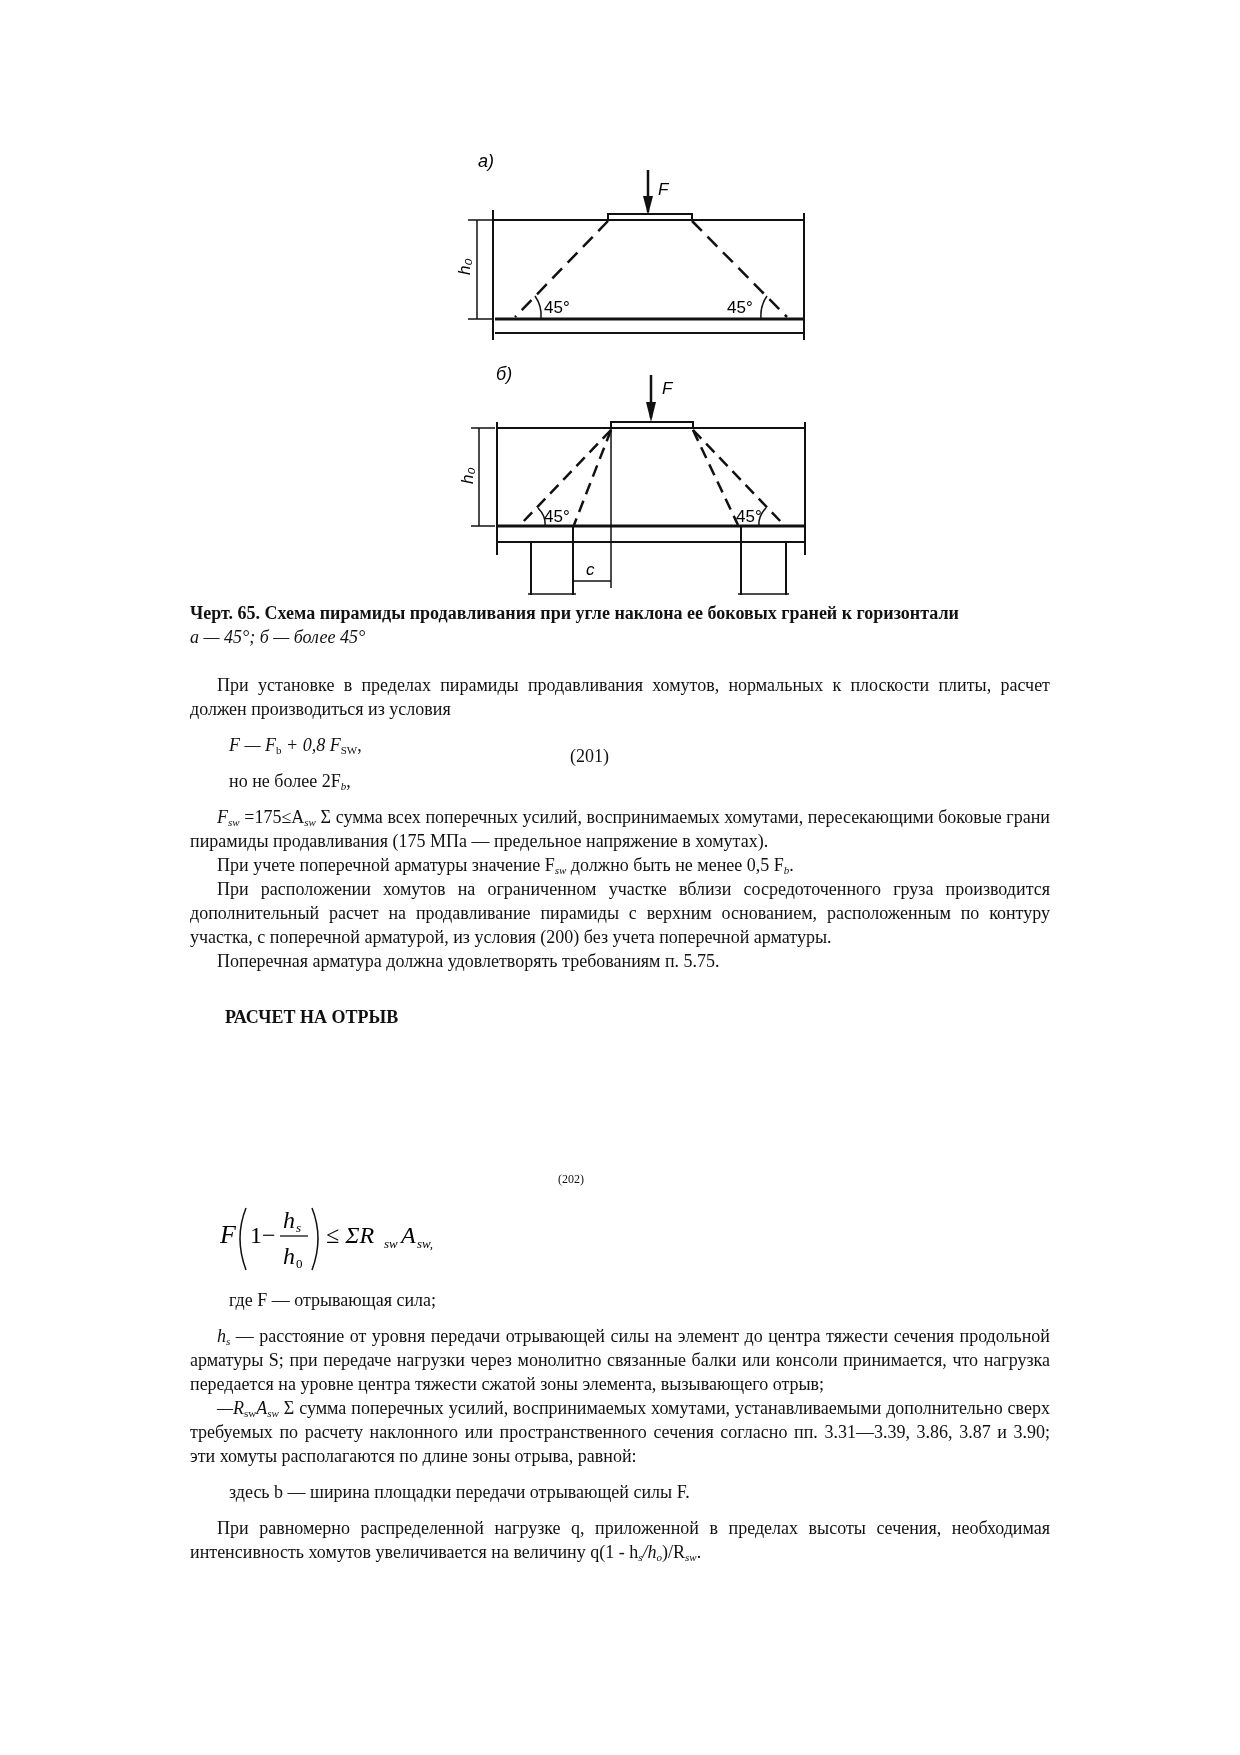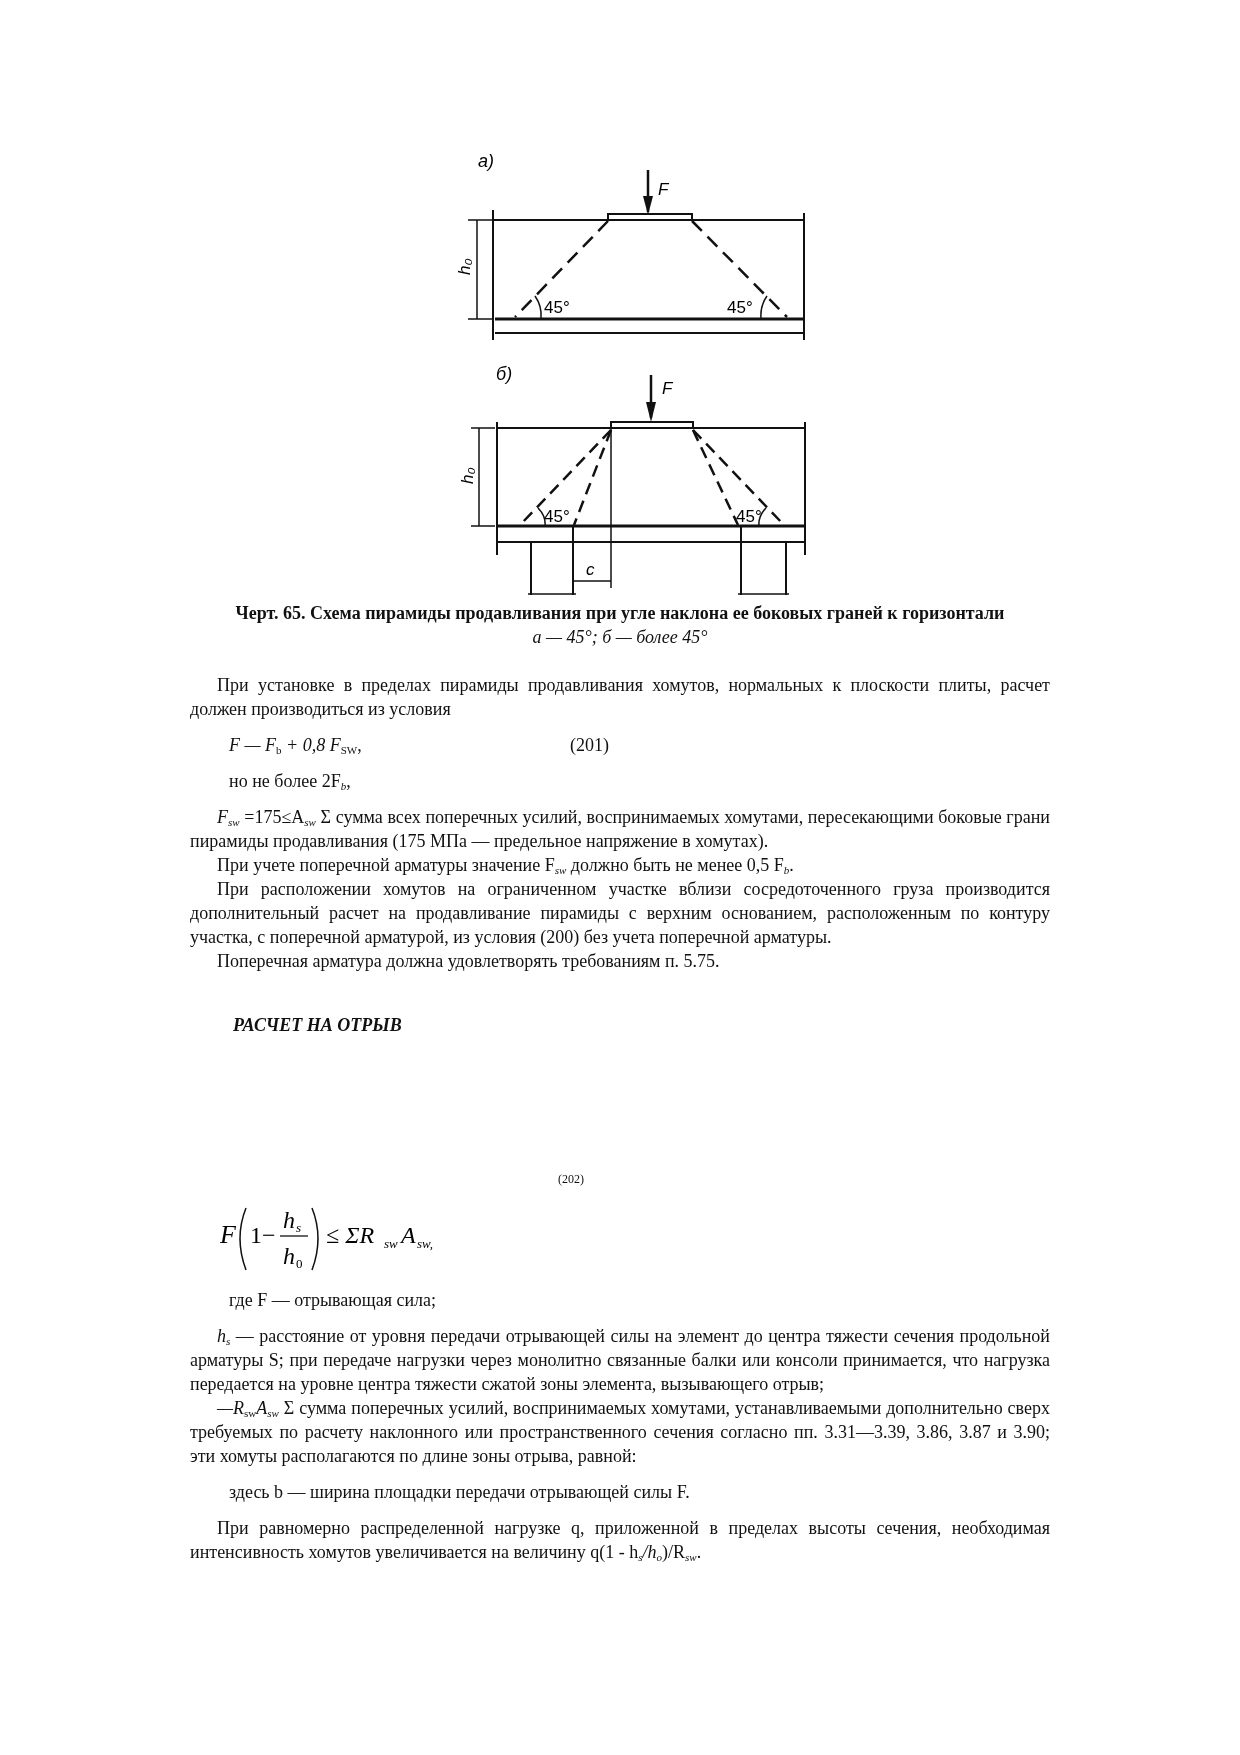--- a/index.html
+++ b/index.html
@@ -1,30 +1,30 @@
 <!DOCTYPE html>
 <html><head>
 <meta charset="utf-8">
 <style>
   html, body { margin: 0; padding: 0; background: #ffffff; }
   body { width: 1240px; height: 1755px; position: relative; overflow: hidden;
          font-family: "Liberation Serif", "DejaVu Serif", serif; color: #111; }
   .page { position: absolute; left: 0; top: 0; width: 1240px; height: 1755px; }
   .fig { position: absolute; }
   .fig svg { display: block; }
-  .caption { position: absolute; left: 190px; width: 860px; text-align: center; font-size: 18px; line-height: 24px; }
+  .caption { position: absolute; left: 190px; width: 860px; font-size: 18px; line-height: 24px; }
   .caption .title { font-weight: bold; }
   .text { position: absolute; left: 190px; width: 860px; font-size: 18px; line-height: 24px; }
   .p { text-align: justify; text-indent: 27px; margin: 0; }
   .line { margin: 12px; padding-left: 27px; white-space: pre; }
   .i { font-style: italic; }
   .b { font-weight: bold; }
   sub { font-size: 11px; vertical-align: -3px; line-height: 0; }
   .gap { height: 24px; }
-  .head { font-style: italic; font-weight: bold; padding-left: 27px; margin: 16px; }
+  .head { font-weight: bold; padding-left: 27px; margin: 8px; }
   .eqnum { position: absolute; }
   .formula { position: absolute; left: 220px; top: 1198px; width: 300px; height: 70px; font-size: 26px; }
 </style>
 </head>
 <body>
 
 <div class="page">
 
   <div class="fig" style="left:400px; top:140px;">
     <svg width="420" height="200" viewBox="0 0 420 200">
@@ -98,21 +98,21 @@
     </svg>
   </div>
 
   <div class="caption" style="top:601px;">
     <div class="title">Черт. 65. Схема пирамиды продавливания при угле наклона ее боковых граней к горизонтали</div>
     <div class="i">а — 45°; б — более 45°</div>
   </div>
 
   <div class="text" style="top:673px;">
     <p class="p">При установке в пределах пирамиды продавливания хомутов, нормальных к плоскости плиты, расчет должен производиться из условия</p>
-    <div class="line" style="position:relative;"><span class="i">F — F</span><sub>b</sub><span class="i"> + 0,8 F</span><sub>SW</sub><span>,</span><span class="eqnum" style="left:368px; top:0;">(201)</span></div>
+    <div class="line" style="position:relative;"><span class="i">F — F</span><sub>b</sub><span class="i"> + 0,8 F</span><sub>SW</sub><span>,</span><span class="eqnum" style="left:368px; top:11px;">(201)</span></div>
     <div class="line"><span>но не более 2F</span><sub class="i">b</sub>,</div>
     <p class="p"><span class="i">F</span><sub class="i">sw</sub><span> =175≤A</span><sub class="i">sw</sub><span> Σ сумма всех поперечных усилий, воспринимаемых хомутами, пересекающими боковые грани пирамиды продавливания (175 МПа — предельное напряжение в хомутах).</span></p>
     <p class="p"><span>При учете поперечной арматуры значение F</span><sub class="i">sw</sub><span> должно быть не менее 0,5 F</span><sub class="i">b</sub>.</p>
     <p class="p">При расположении хомутов на ограниченном участке вблизи сосредоточенного груза производится дополнительный расчет на продавливание пирамиды с верхним основанием, расположенным по контуру участка, с поперечной арматурой, из условия (200) без учета поперечной арматуры.</p>
     <p class="p">Поперечная арматура должна удовлетворять требованиям п. 5.75.</p>
     <div class="gap"></div>
     <p class="head">РАСЧЕТ НА ОТРЫВ</p>
   </div>
 
   <span class="eqnum" style="left:558px; top:1172px; font-size:12px;">(202)</span>

